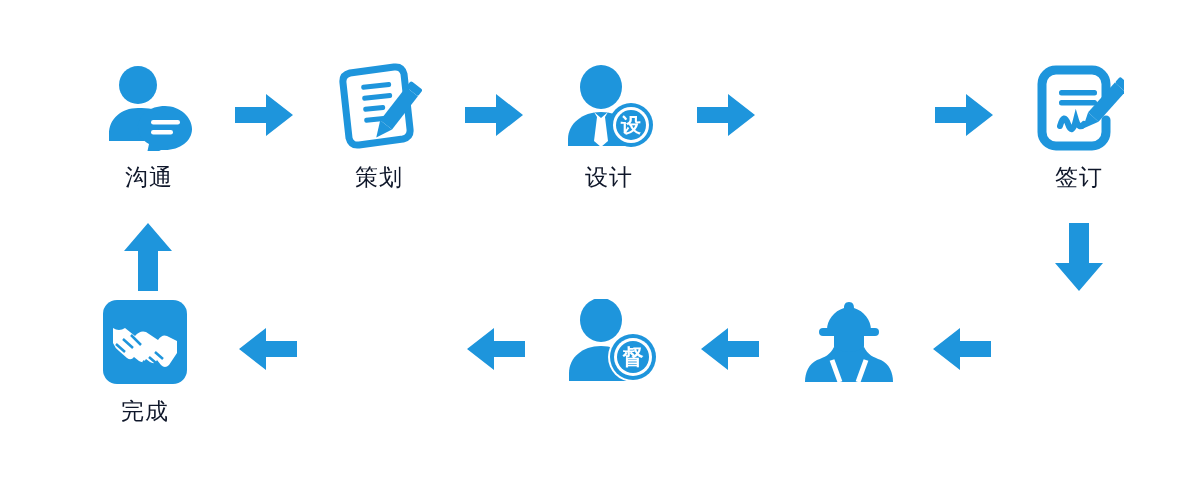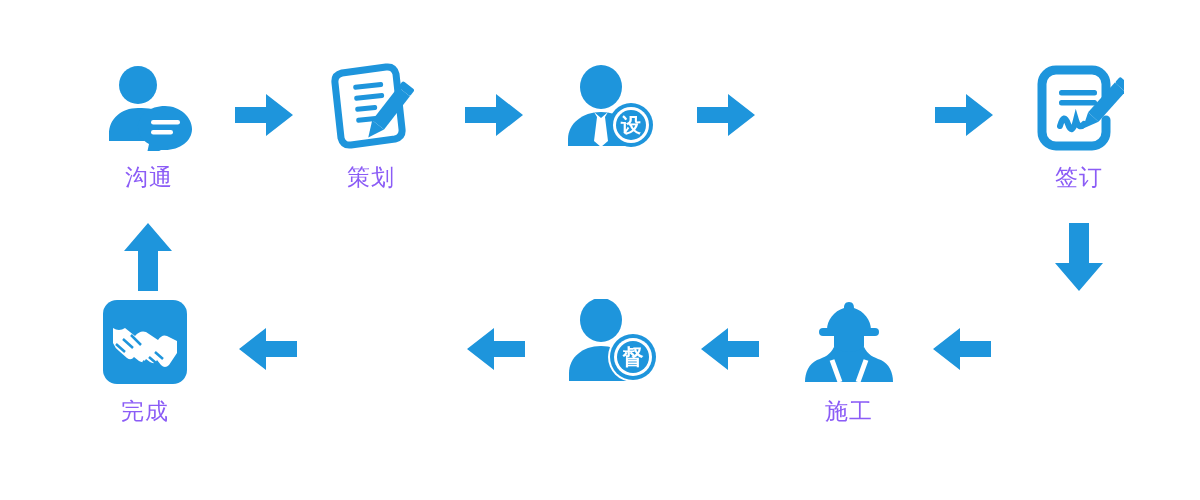--- a/index.html
+++ b/index.html
@@ -33,21 +33,21 @@
     align-items: center;
     justify-content: center;
   }
   .node .icon-wrap svg {
     display: block;
   }
   .node .label {
     margin-top: 8px;
     font-size: 23px;
     line-height: 1;
-    color: #8b5cf6;
+    color: #0f172a;
     font-family: "DejaVu Sans", "Liberation Sans", sans-serif;
     letter-spacing: 1px;
     white-space: nowrap;
   }
 
   
   .arrow {
     position: absolute;
     display: flex;
     align-items: center;
@@ -74,21 +74,21 @@
         <circle cx="35" cy="20" r="19"></circle>
         <path d="M35 43c-17 0-29 11-29 26v7h36c-2-4-3-8-3-13 0-8 4-15 10-19-4-1-9-1-14-1z"></path>
         <path d="M62 41c-15 0-27 9-27 21 0 7 4 13 11 17l-3 14 15-8c1 0 3 .1 4 .1 15 0 27-9 27-21S77 41 62 41z"></path>
         <rect x="48" y="55" width="29" height="4.5" rx="2.2" fill="#ffffff"></rect>
         <rect x="48" y="65" width="22" height="4.5" rx="2.2" fill="#ffffff"></rect>
       </svg>
     </div>
     <div class="label">沟通</div>
   </div>
 
-  <div class="node row-top" style="left:296px">
+  <div class="node row-top" style="left:304px">
     <div class="icon-wrap">
       <svg width="86" height="90" viewBox="0 0 86 90" fill="none">
         <path d="M14 10 L58 4 Q66 3 68 11 L74 66 Q75 74 67 76 L23 82 Q15 83 13 75 L7 20 Q6 12 14 10 Z" stroke="#1e95dc" stroke-width="7" fill="#ffffff" stroke-linejoin="round"></path>
         <rect x="25" y="22" width="30" height="5" rx="2" fill="#1e95dc" transform="rotate(-6 25 22)"></rect>
         <rect x="26" y="33" width="30" height="5" rx="2" fill="#1e95dc" transform="rotate(-6 26 33)"></rect>
         <rect x="27" y="44" width="22" height="5" rx="2" fill="#1e95dc" transform="rotate(-6 27 44)"></rect>
         <rect x="28" y="55" width="24" height="5" rx="2" fill="#1e95dc" transform="rotate(-6 28 55)"></rect>
         <g transform="rotate(38 55 58)">
           <rect x="46" y="22" width="15" height="42" fill="#1e95dc"></rect>
           <path d="M46 64 L61 64 L53.5 80 Z" fill="#1e95dc"></path>
@@ -106,20 +106,21 @@
           <ellipse cx="40" cy="22" rx="21" ry="22"></ellipse>
           <path d="M40 47c-19 0-33 12-33 27v7h66v-7c0-15-14-27-33-27z"></path>
         </g>
         <path d="M33 47 L40 53 L47 47 L44 52 L47 76 L40 82 L33 76 L36 52 Z" fill="#ffffff"></path>
         <circle cx="70" cy="60" r="22" fill="#1e95dc"></circle>
         <circle cx="70" cy="60" r="18" fill="#ffffff"></circle>
         <circle cx="70" cy="60" r="15" fill="#1e95dc"></circle>
         <text x="70" y="60" text-anchor="middle" dominant-baseline="central" font-family="DejaVu Sans, Liberation Sans, sans-serif" font-size="20" font-weight="bold" fill="#ffffff">设</text>
       </svg>
     </div>
+    <div class="label">设计</div>
   </div>
 
 
   <div class="node row-top" style="left:1004px">
     <div class="icon-wrap">
       <svg width="90" height="88" viewBox="0 0 90 88">
         <path d="M22 6 h36 a14 14 0 0 1 14 14 v18 M72 56 v12 a14 14 0 0 1 -14 14 h-36 a14 14 0 0 1 -14 -14 v-48 a14 14 0 0 1 14 -14" stroke="#1e95dc" stroke-width="9" fill="none" stroke-linecap="round"></path>
         <rect x="25" y="26" width="38" height="5.5" rx="2.5" fill="#1e95dc"></rect>
         <rect x="25" y="36" width="38" height="5.5" rx="2.5" fill="#1e95dc"></rect>
         <path d="M26 62 q4-14 8-2 t8-4 q3 10 8 4" stroke="#1e95dc" stroke-width="6" fill="none" stroke-linecap="round"></path>
@@ -166,21 +167,20 @@
   <div class="node row-bot" style="left:774px">
     <div class="icon-wrap">
       <svg width="90" height="88" viewBox="0 0 90 88" fill="#1e95dc">
         <path d="M45 4 c-4 0-5 3-5 6 -10 3-17 12-17 22 h44 c0-10-7-19-17-22 0-3-1-6-5-6z"></path>
         <rect x="15" y="30" width="60" height="8" rx="4"></rect>
         <path d="M30 38 h30 v10 a15 15 0 0 1 -30 0z"></path>
         <path d="M45 54 c-6 0-11-2-15-5 -4 8-9 10-17 13 C5 66 1 74 1 84 h88 c0-10-4-18-12-22 -8-3-13-5-17-13 -4 3-9 5-15 5z"></path>
         <path d="M28 62 L36 84 M62 62 L54 84" stroke="#ffffff" stroke-width="5" fill="none"></path>
       </svg>
     </div>
-    <div class="label">施工</div>
   </div>
 
 
   <div class="arrow arrow-h-top" style="left:232px">
     <svg width="58" height="42" viewBox="0 0 58 42" fill="#1e95dc">
       <path d="M0 13 H31 V0 L58 21 L31 42 V29 H0 Z"></path>
     </svg>
   </div>
 
   <div class="arrow arrow-h-top" style="left:462px">

